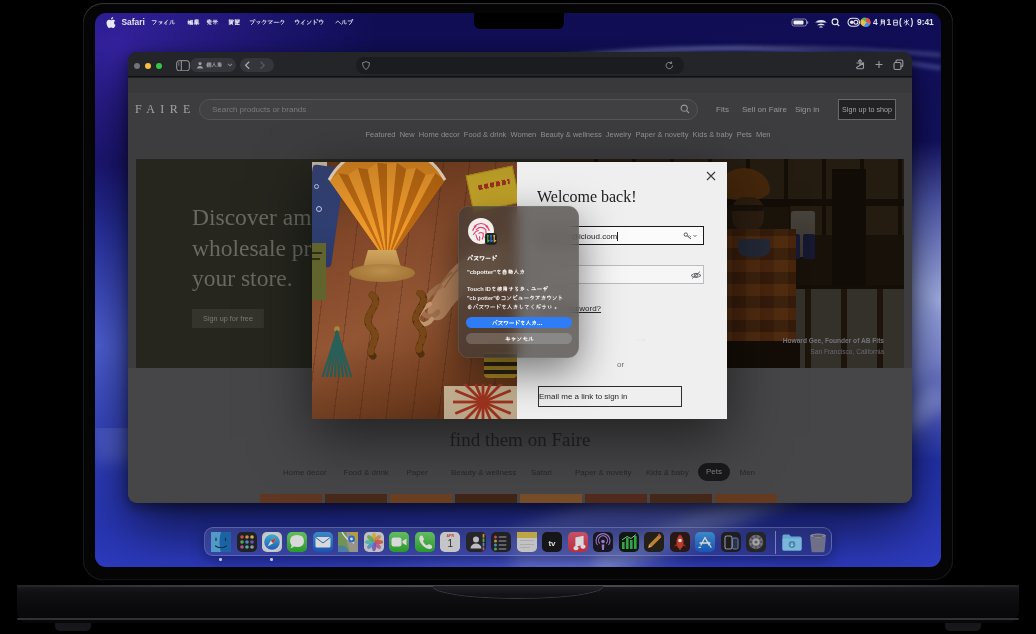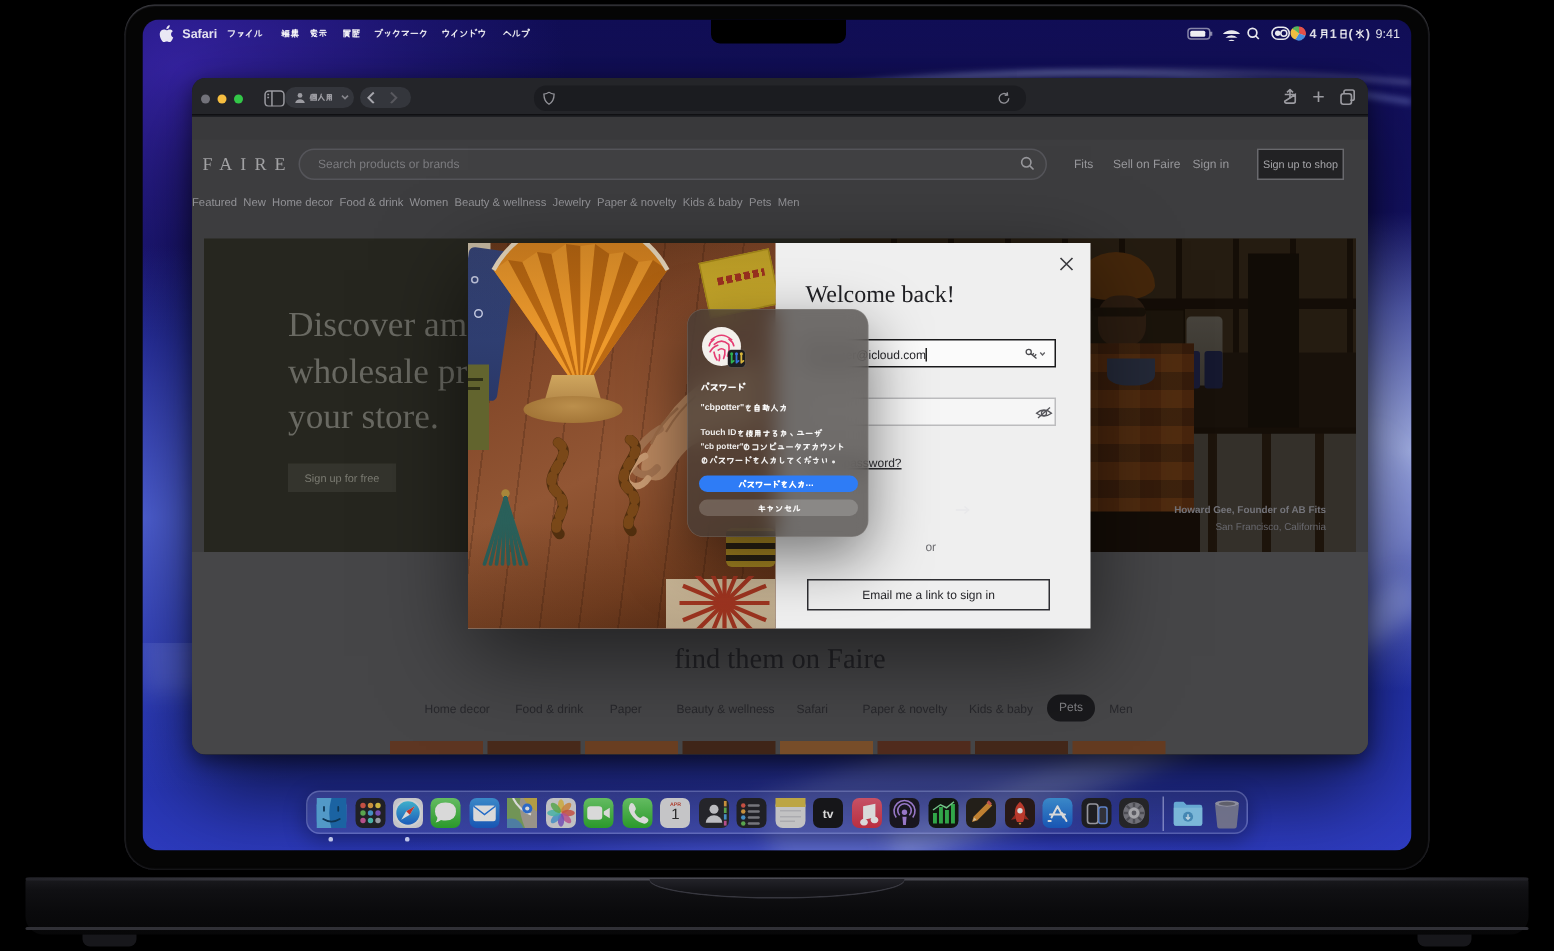--- a/index.html
+++ b/index.html
@@ -218,21 +218,21 @@
     <div class="mtxt" style="left:804px;font-weight:bold">(</div>
     <svg style="position:absolute;left:807.5px;top:6.0px;overflow:visible" width="7" height="7" viewBox="0 0 7 7">
       <g fill="none" stroke="rgba(255,255,255,.9)" stroke-width="12.00" stroke-linecap="round" stroke-linejoin="round">
         <path d="M50,10 V74 Q50,88 36,84" transform="translate(0.00,0) scale(0.0720)"></path>
         <path d="M44,34 Q32,50 16,58" transform="translate(0.00,0) scale(0.0720)"></path>
         <path d="M20,24 Q30,30 40,40 M58,40 Q70,26 78,20" transform="translate(0.00,0) scale(0.0720)"></path>
         <path d="M56,50 Q68,70 84,82" transform="translate(0.00,0) scale(0.0720)"></path>
       </g>
     </svg>
     <div class="mtxt" style="left:815.5px;font-weight:bold">)</div>
-    <div class="mtxt" style="left:822px;font-weight:normal">9:41</div>
+    <div class="mtxt" style="left:822px;font-weight:bold">9:41</div>
     <div id="notch"></div>
     <div id="win">
       <div id="tbar">
         <div class="dot" style="left:5.5px;background:#72727a"></div>
         <div class="dot" style="left:16.5px;background:#f6be40"></div>
         <div class="dot" style="left:28px;background:#33c748"></div>
         <svg class="abs" style="left:48px;top:7.5px" width="14" height="11.5" viewBox="0 0 14 11.5">
           <g class="tic">
             <rect x=".7" y=".7" width="12.6" height="10.1" rx="2.4"></rect>
             <path d="M5.3 .7 V10.8"></path>
@@ -296,21 +296,21 @@
         <div class="abs" style="left:71px;top:21px;width:499px;height:21px;border-radius:11px;border:1px solid #55555a;background:#414143"></div>
         <div class="abs" style="left:84px;top:27px;font-size:8px;color:#7b7b7f">Search products or brands</div>
         <svg class="abs" style="left:552px;top:26px" width="10" height="10" viewBox="0 0 10 10">
           <circle cx="4.2" cy="4.2" r="3.1" fill="none" stroke="#98989c" stroke-width="1.1"></circle>
           <path d="M6.6 6.6 L9 9" stroke="#98989c" stroke-width="1.1"></path>
         </svg>
         <div class="abs" style="left:588px;top:27px;font-size:8px;color:#97979b">Fits</div>
         <div class="abs" style="left:614px;top:27px;font-size:8px;color:#97979b">Sell on Faire</div>
         <div class="abs" style="left:667px;top:27px;font-size:8px;color:#97979b">Sign in</div>
         <div class="abs" style="left:710px;top:21px;width:58px;height:21px;background:#222224;border:1px solid #69696d;color:#a5a5a9;font-size:7.2px;text-align:center;line-height:20px">Sign up to shop</div>
-        <div class="abs" style="left:0;top:52px;width:880px;font-size:7.5px;color:#929296">Featured&nbsp; New&nbsp; Home decor&nbsp; Food &amp; drink&nbsp; Women&nbsp; Beauty &amp; wellness&nbsp; Jewelry&nbsp; Paper &amp; novelty&nbsp; Kids &amp; baby&nbsp; Pets&nbsp; Men</div>
+        <div class="abs" style="left:0;top:52px;width:880px;text-align:center;font-size:7.5px;color:#929296">Featured&nbsp; New&nbsp; Home decor&nbsp; Food &amp; drink&nbsp; Women&nbsp; Beauty &amp; wellness&nbsp; Jewelry&nbsp; Paper &amp; novelty&nbsp; Kids &amp; baby&nbsp; Pets&nbsp; Men</div>
         <div class="abs" style="left:8px;top:81px;width:768px;height:209px;background:#26261f;overflow:hidden">
           <div class="abs ser" style="left:56px;top:43px;font-size:23.5px;line-height:30.5px;color:#696962">Discover amazing<br>wholesale products for<br>your store.</div>
           <div class="abs" style="left:56px;top:150px;width:72px;height:19px;background:#34342d;color:#7b7b72;font-size:7.3px;text-align:center;line-height:19px">Sign up for free</div>
           <div class="abs" style="left:424px;top:0;width:344px;height:209px;background:#241a12;overflow:hidden">
 <div class="abs" style="left:0;top:0;width:344px;height:76px;background:repeating-linear-gradient(90deg,#3c2f1e 0 34px,#1e150c 34px 38px),linear-gradient(#332718,#281e12)"></div>
 <div class="abs" style="left:0;top:40px;width:344px;height:7px;background:#1c130c"></div>
 <div class="abs" style="left:110px;top:47px;width:120px;height:80px;background:#2a2014;box-shadow:inset 0 0 0 1px #1a1309"></div>
 <div class="abs" style="left:120px;top:55px;width:20px;height:40px;background:#332718"></div>
 <div class="abs" style="left:231px;top:52px;width:24px;height:46px;background:linear-gradient(#7a776e,#5e5b52);border-radius:3px"></div>
 <div class="abs" style="left:228px;top:75px;width:12px;height:25px;background:#232c5e;border-radius:2px"></div>
@@ -452,21 +452,21 @@
             <path d="M1,5.5 Q6,1.2 11,5.5 Q6,9.2 1,5.5z"></path>
             <circle cx="6" cy="5.4" r="1.7"></circle>
             <path d="M2,8.6 L10,1.6"></path>
           </g>
         </svg>
         <div class="abs" style="left:225px;top:142px;font-size:8px;color:#2c2c30;text-decoration:underline">Forgot password?</div>
         <svg class="abs" style="left:325px;top:174.5px" width="10" height="6" viewBox="0 0 10 6">
           <path d="M0,3 H8.5 M6,0.7 L8.8,3 L6,5.3" stroke="#e8e8ea" stroke-width=".9" fill="none"></path>
         </svg>
         <div class="abs" style="left:225px;top:198px;width:167px;text-align:center;font-size:8px;color:#6e6e72">or</div>
-        <div class="abs" style="left:226px;top:224px;width:162px;height:21px;border:1px solid #2e2e32;background:#efefef;color:#27272b;font-size:8px;text-align:center;line-height:20px">Email me a link to sign in</div>
+        <div class="abs" style="left:226px;top:224px;width:144px;height:21px;border:1px solid #2e2e32;background:#efefef;color:#27272b;font-size:8px;text-align:left;line-height:20px">Email me a link to sign in</div>
       </div>
     </div>
     <div class="abs" style="left:363px;top:193px;width:121px;height:152px;border-radius:11px;
 background:rgba(62,58,55,.72);backdrop-filter:blur(7px) saturate(1.05);box-shadow:0 14px 40px rgba(0,0,0,.5),inset 0 0 0 .5px rgba(255,255,255,.14)">
       <svg class="abs" style="left:9px;top:11px" width="30" height="30" viewBox="0 0 30 30">
 <circle cx="14" cy="14" r="13" fill="#f3f0ec"></circle>
 <g fill="none" stroke="#e53c72" stroke-width="1.1" stroke-linecap="round">
 <path d="M7.2,9.5 Q14,3.5 20.8,9.5"></path>
 <path d="M5.8,13.5 Q6.5,10.8 9,9.2 M22.2,13.5 Q21.5,10.8 19,9.2"></path>
 <path d="M9.2,12.6 Q14,8.2 18.8,12.6 Q19.6,16.8 18,20.4"></path>

